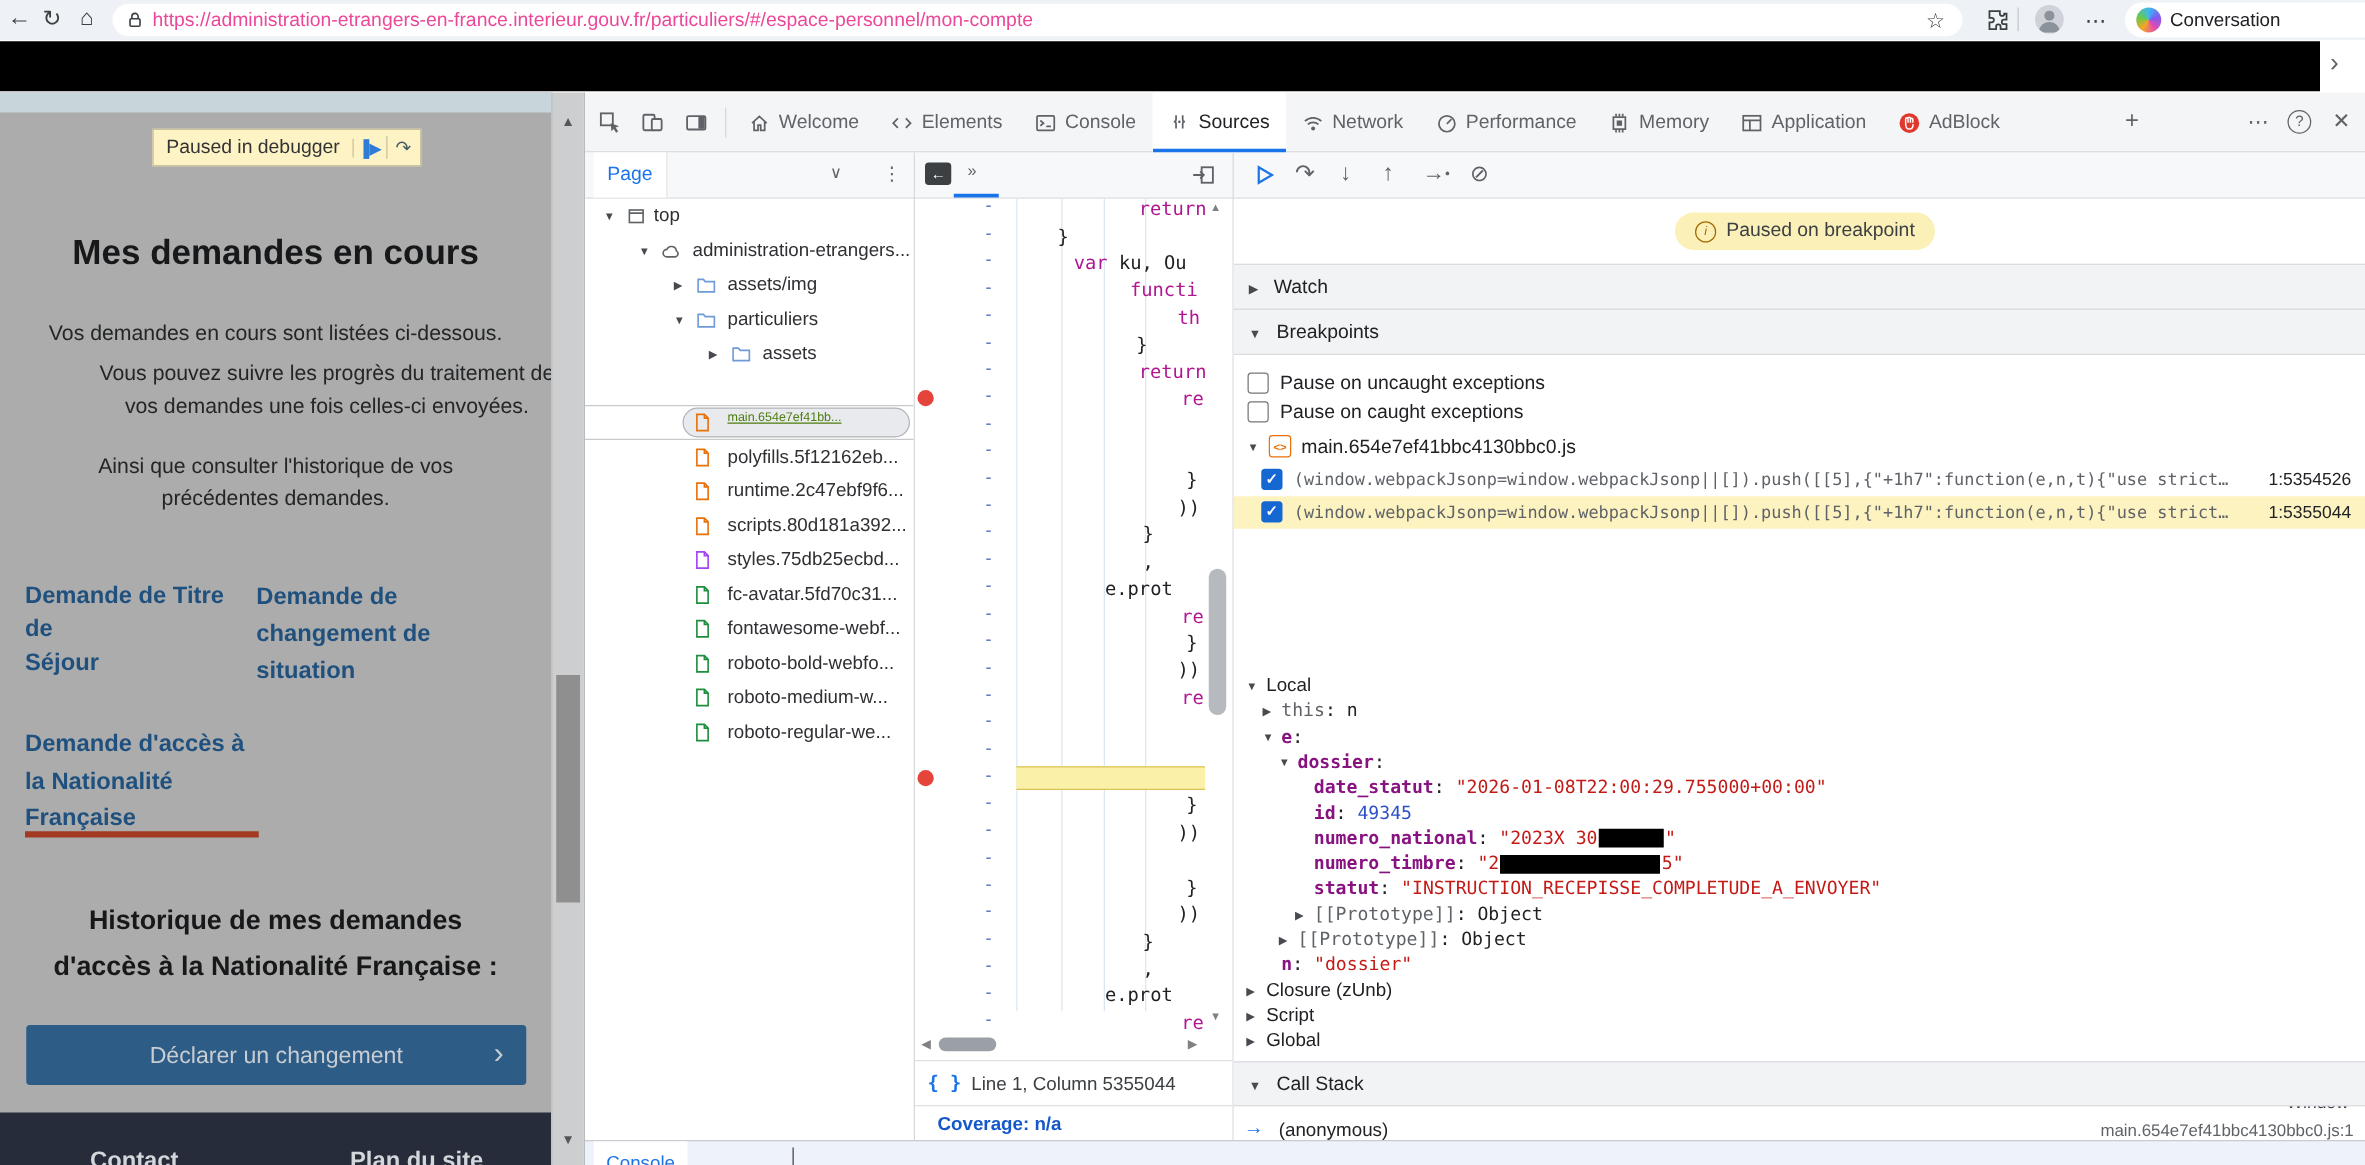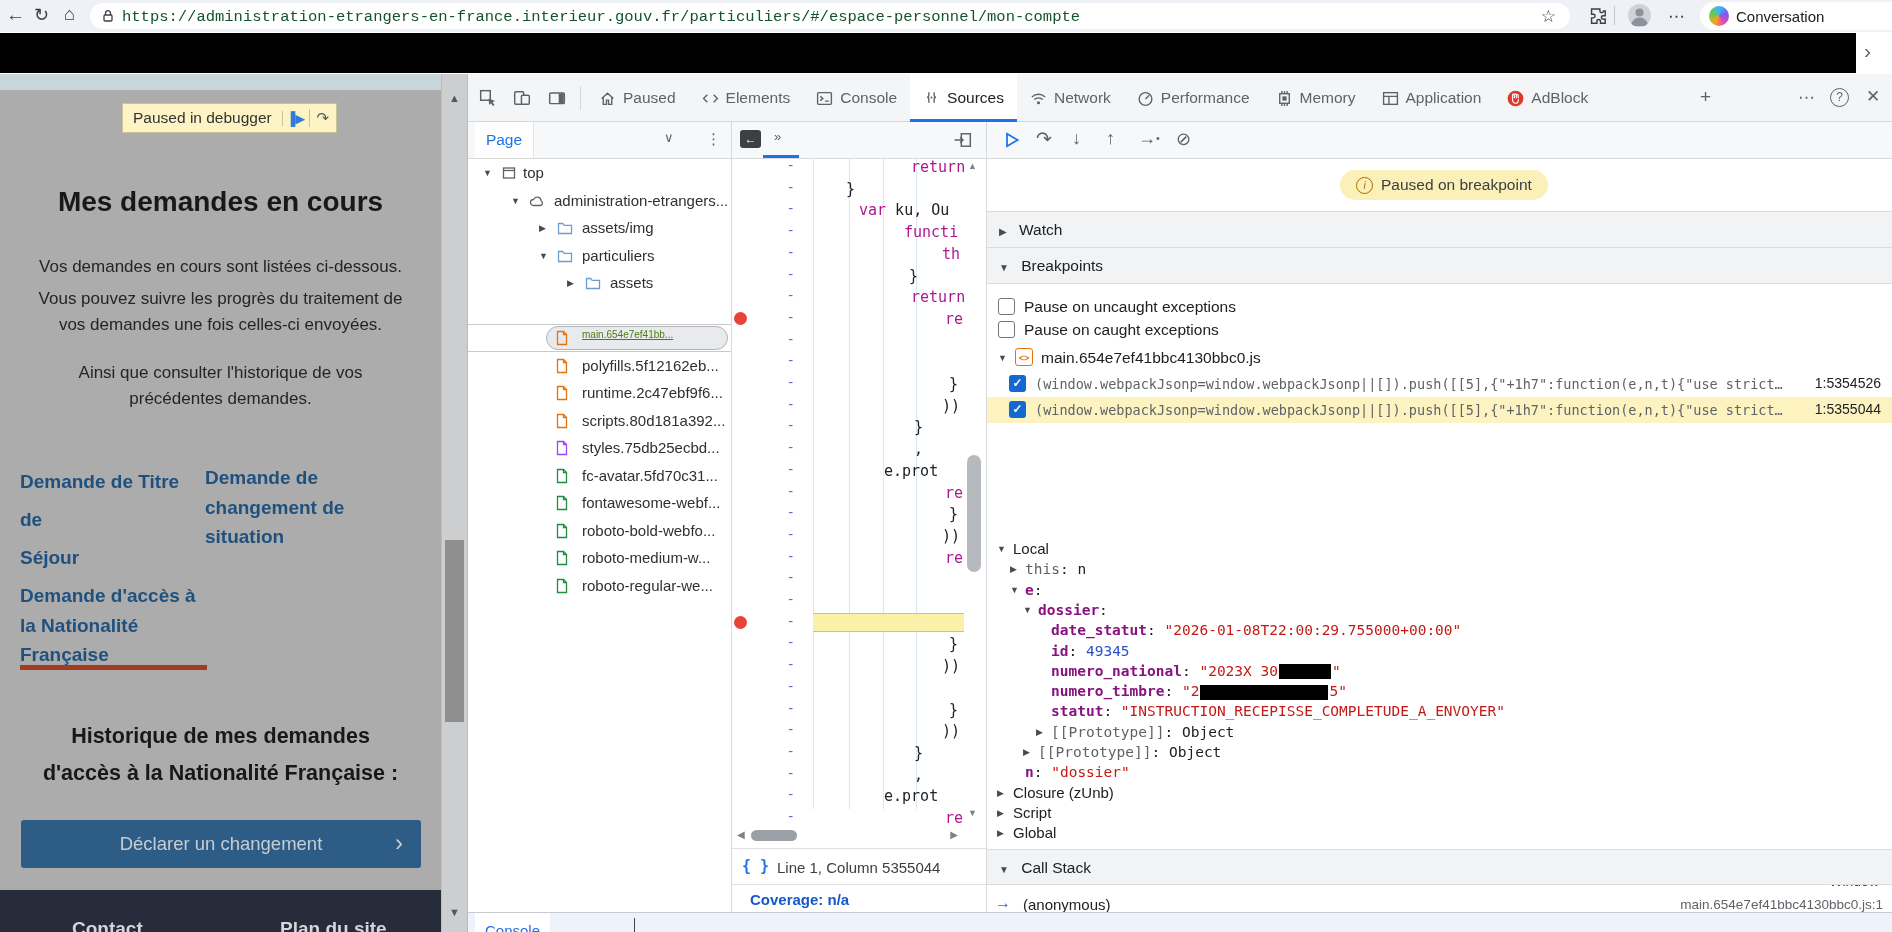--- a/index.html
+++ b/index.html
@@ -35,21 +35,21 @@
     <div class="abs ico" style="left:6px;top:4px;font-size:19px;">←</div>
     <div class="abs ico" style="left:34px;top:4px;font-size:18px;">↻</div>
     <div class="abs ico" style="left:64px;top:4px;font-size:18px;">⌂</div>
     <div class="abs" style="left:90px;top:3px;width:1480px;height:26px;background:#fff;border-radius:13px;">
       <span class="abs" style="left:10px;top:5px;">
         <svg width="16" height="16" viewBox="0 0 16 16" fill="none" stroke="#3c4043" stroke-width="1.3">
           <rect x="4" y="7" width="8" height="6" rx="1"></rect>
             <path d="M5.5 7V5.2a2.5 2.5 0 0 1 5 0V7"></path>
         </svg>
       </span>
-      <span class="abs" style="left:32px;top:5px;font-size:15.5px;color:#14532d;white-space:nowrap;font-family:Liberation Mono, monospace;">https://administration-etrangers-en-france.interieur.gouv.fr/particuliers/#/espace-personnel/mon-compte</span>
+      <span class="abs" style="left:32px;top:5px;font-size:15.5px;color:#ec4899;white-space:nowrap;">https://administration-etrangers-en-france.interieur.gouv.fr/particuliers/#/espace-personnel/mon-compte</span>
       <span class="abs ico" style="right:14px;top:3px;font-size:17px;">☆</span>
     </div>
     <span class="abs" style="left:1588px;top:6px;">
       <svg width="19" height="19" viewBox="0 0 16 16" fill="none" stroke="#3c4043" stroke-width="1.2">
         <path d="M6 2.5h4v1.7a1.5 1.5 0 0 0 3 0h1.5v4h-1.7a1.5 1.5 0 0 0 0 3h1.7v3.3h-4v-1.7a1.5 1.5 0 0 0-3 0v1.7H3V10h1.5a1.5 1.5 0 0 0 0-3H3V2.5h3z"></path>
       </svg>
     </span>
     <div class="abs" style="left:1614px;top:6px;width:1px;height:19px;background:#c3c7cc;"></div>
     <span class="abs" style="left:1628px;top:4px;width:23px;height:23px;border-radius:50%;background:#cfd3d9;overflow:hidden;">
       <svg width="23" height="23" viewBox="0 0 23 23">
@@ -74,24 +74,24 @@
 
     <div class="abs" style="left:122px;top:29px;height:28px;background:#fdf3c5;border:1px solid #c9c39a;display:flex;align-items:center;">
       <span style="padding:0 10px;font-size:15.5px;color:#333;">Paused in debugger</span>
       <span style="border-left:1px solid #c9c39a;width:26px;text-align:center;color:#2e7cd6;font-size:13px;">▐▶</span>
       <span style="border-left:1px solid #c9c39a;width:26px;text-align:center;color:#455a64;font-size:15px;">↷</span>
     </div>
 
     <div class="abs" style="left:0;top:112px;width:441px;text-align:center;font-size:28px;font-weight:bold;color:#17181a;">Mes demandes en cours</div>
 
     <div class="abs" id="p1" style="left:0;top:180px;width:441px;text-align:center;font-size:17px;line-height:26px;color:#232527;">Vos demandes en cours sont listées ci-dessous.</div>
-    <div class="abs" id="p2" style="left:0;top:212px;width:441px;text-align:center;font-size:17px;line-height:26px;color:#232527;">Vous pouvez suivre les progrès du traitement de<br>vos demandes une fois celles-ci envoyées.</div>
+    <div class="abs" id="p2" style="left:0;top:212px;width:441px;text-align:center;font-size:17px;line-height:26px;color:#232527;padding-left:41px;">Vous pouvez suivre les progrès du traitement de<br>vos demandes une fois celles-ci envoyées.</div>
     <div class="abs" id="p3" style="left:0;top:286px;width:441px;text-align:center;font-size:17px;line-height:26px;color:#232527;">Ainsi que consulter l'historique de vos<br>précédentes demandes.</div>
 
-    <div class="abs" id="reqtab-0" style="left:20px;top:389px;width:186px;font-size:19px;font-weight:bold;line-height:38px;color:#20517e;">Demande de Titre de<br>Séjour</div>
+    <div class="abs" id="reqtab-0" style="left:20px;top:389px;width:186px;font-size:19px;font-weight:bold;line-height:27px;color:#20517e;">Demande de Titre de<br>Séjour</div>
     <div class="abs" id="reqtab-1" style="left:205px;top:389px;width:150px;font-size:19px;font-weight:bold;line-height:29.5px;color:#20517e;">Demande de<br>changement de<br>situation</div>
     <div class="abs" id="reqtab-2" style="left:20px;top:507px;width:200px;font-size:19px;font-weight:bold;line-height:29.5px;color:#20517e;">Demande d'accès à<br>la Nationalité<br>Française</div>
     <div class="abs" id="tab-underline" style="left: 20px; top: 591px; width: 187px; height: 5px; background: rgb(162, 59, 34);"></div>
 
     <div class="abs" id="h2" style="left:0;top:644px;width:441px;text-align:center;font-size:21.5px;font-weight:bold;line-height:37px;color:#17181a;">Historique de mes demandes<br>d'accès à la Nationalité Française :</div>
 
     <div class="abs" id="declare-btn" style="left: 21px; top: 746px; width: 400px; height: 48px; border-radius: 3px; background: rgb(45, 92, 135);">
       <span style="position:absolute;left:0;top:13px;width:100%;text-align:center;font-size:18.5px;color:#c8cdd2;">Déclarer un changement</span>
       <span style="position:absolute;right:18px;top:9px;font-size:24px;color:#c8cdd2;">›</span>
     </div>
@@ -124,21 +124,21 @@
             <rect x="9.5" y="4" width="4.5" height="8.5" fill="#5f6368" stroke="none"></rect>
           </svg></span>
       <div class="abs" style="left:112px;top:12px;width:1px;height:24px;background:#d4d7db;"></div>
       <div class="abs" id="dt-tabs" style="left:118px;top:0;height:48px;display:flex;">
           <div class="dt-tab">
             <span style="display:inline-flex;">
               <svg width="17" height="17" viewBox="0 0 16 16" fill="none" stroke="#5f6368" stroke-width="1.3">
                 <path d="M2.5 8 8 3 13.5 8M4 7v6.5h3v-4h2v4h3V7"></path>
               </svg>
             </span>
-            <span>Paused</span>
+            <span>Welcome</span>
           </div>
           <div class="dt-tab">
             <span style="display:inline-flex;">
               <svg width="17" height="17" viewBox="0 0 16 16" fill="none" stroke="#5f6368" stroke-width="1.3">
                 <path d="M5 4.5 1.5 8 5 11.5M11 4.5 14.5 8 11 11.5"></path>
               </svg>
             </span>
             <span>Elements</span>
           </div>
           <div class="dt-tab">

